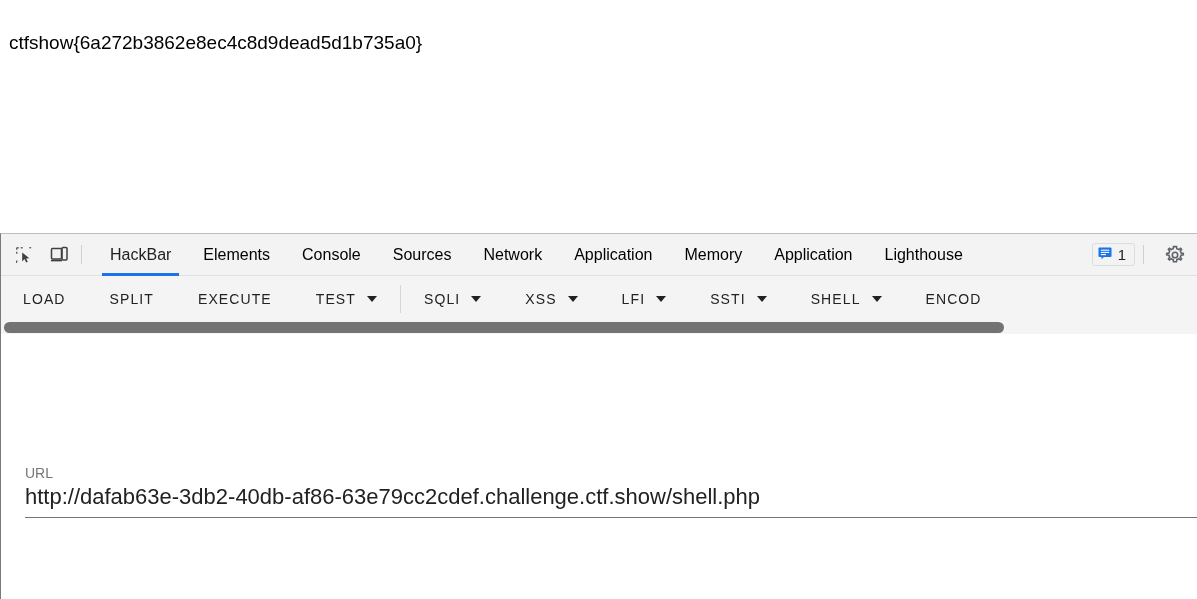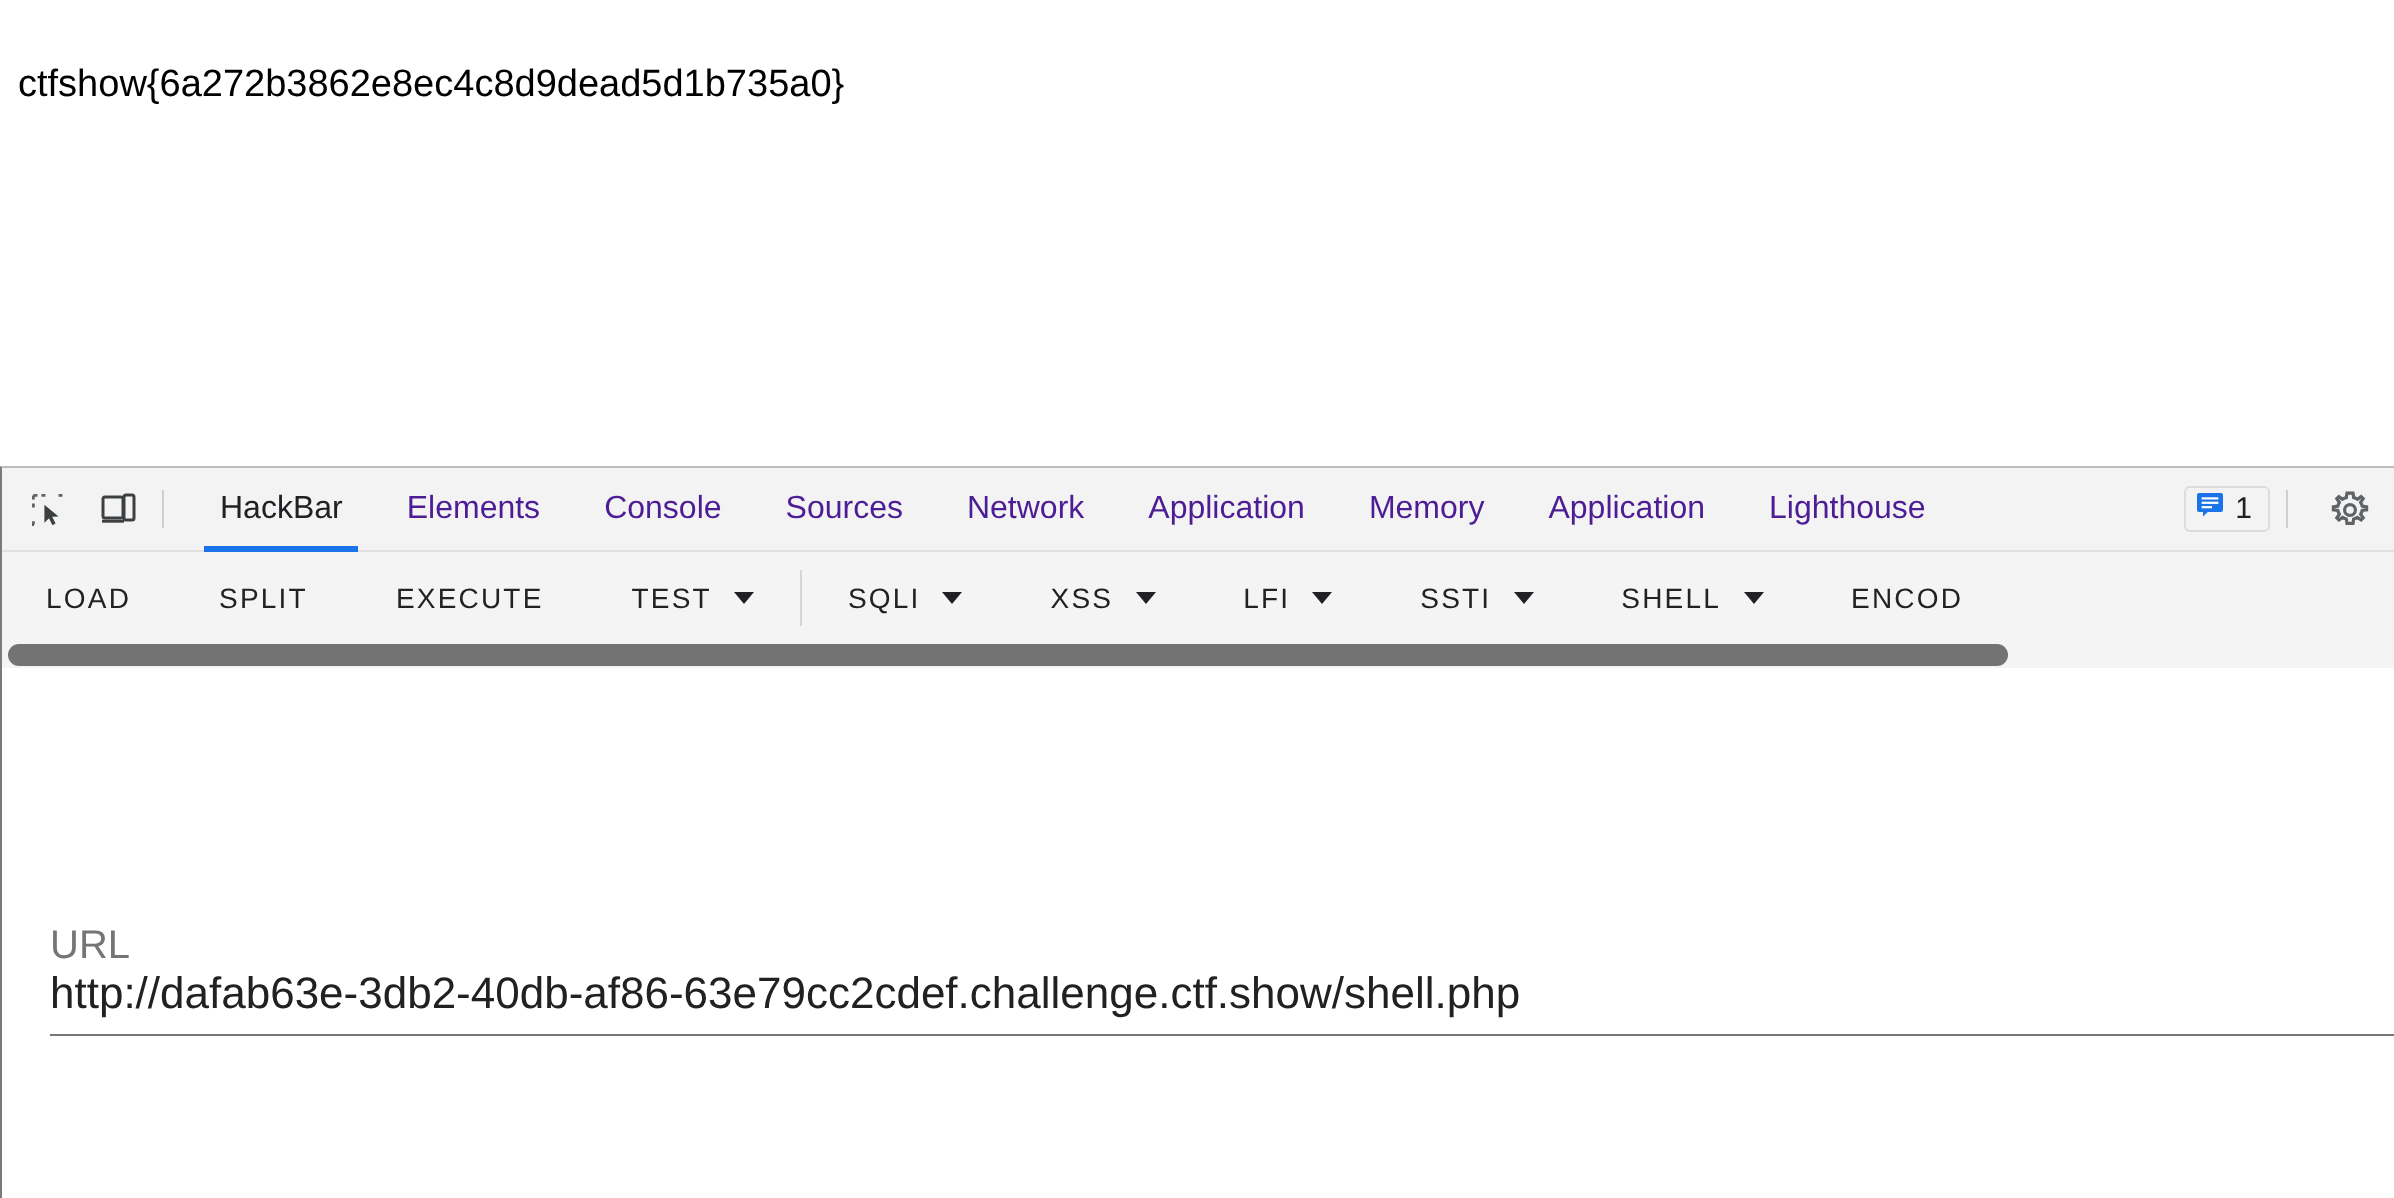--- a/index.html
+++ b/index.html
@@ -83,21 +83,21 @@
     align-items: stretch;
     height: 42px;
     margin-left: 4px;
   }
   .tab {
     position: relative;
     display: flex;
     align-items: center;
     padding: 0 16px;
     font-size: 16px;
-    color: #4c1d95;
+    color: #000000;
     white-space: nowrap;
     height: 42px;
     box-sizing: border-box;
   }
   .tab.active {
     color: #202124;
   }
   .tab.active::after {
     content: "";
     position: absolute;
@@ -196,21 +196,21 @@
   
   .form-area {
     position: relative;
     background: #ffffff;
     height: 310px;
   }
   .field {
     position: absolute;
   }
   .field-label {
-    font-size: 20px;
+    font-size: 14px;
     color: #757575;
     line-height: 17px;
     font-family: "Liberation Sans", sans-serif;
   }
   .field-value {
     font-size: 22px;
     color: #212121;
     line-height: 30px;
     white-space: pre;
     font-family: "Liberation Sans", sans-serif;

